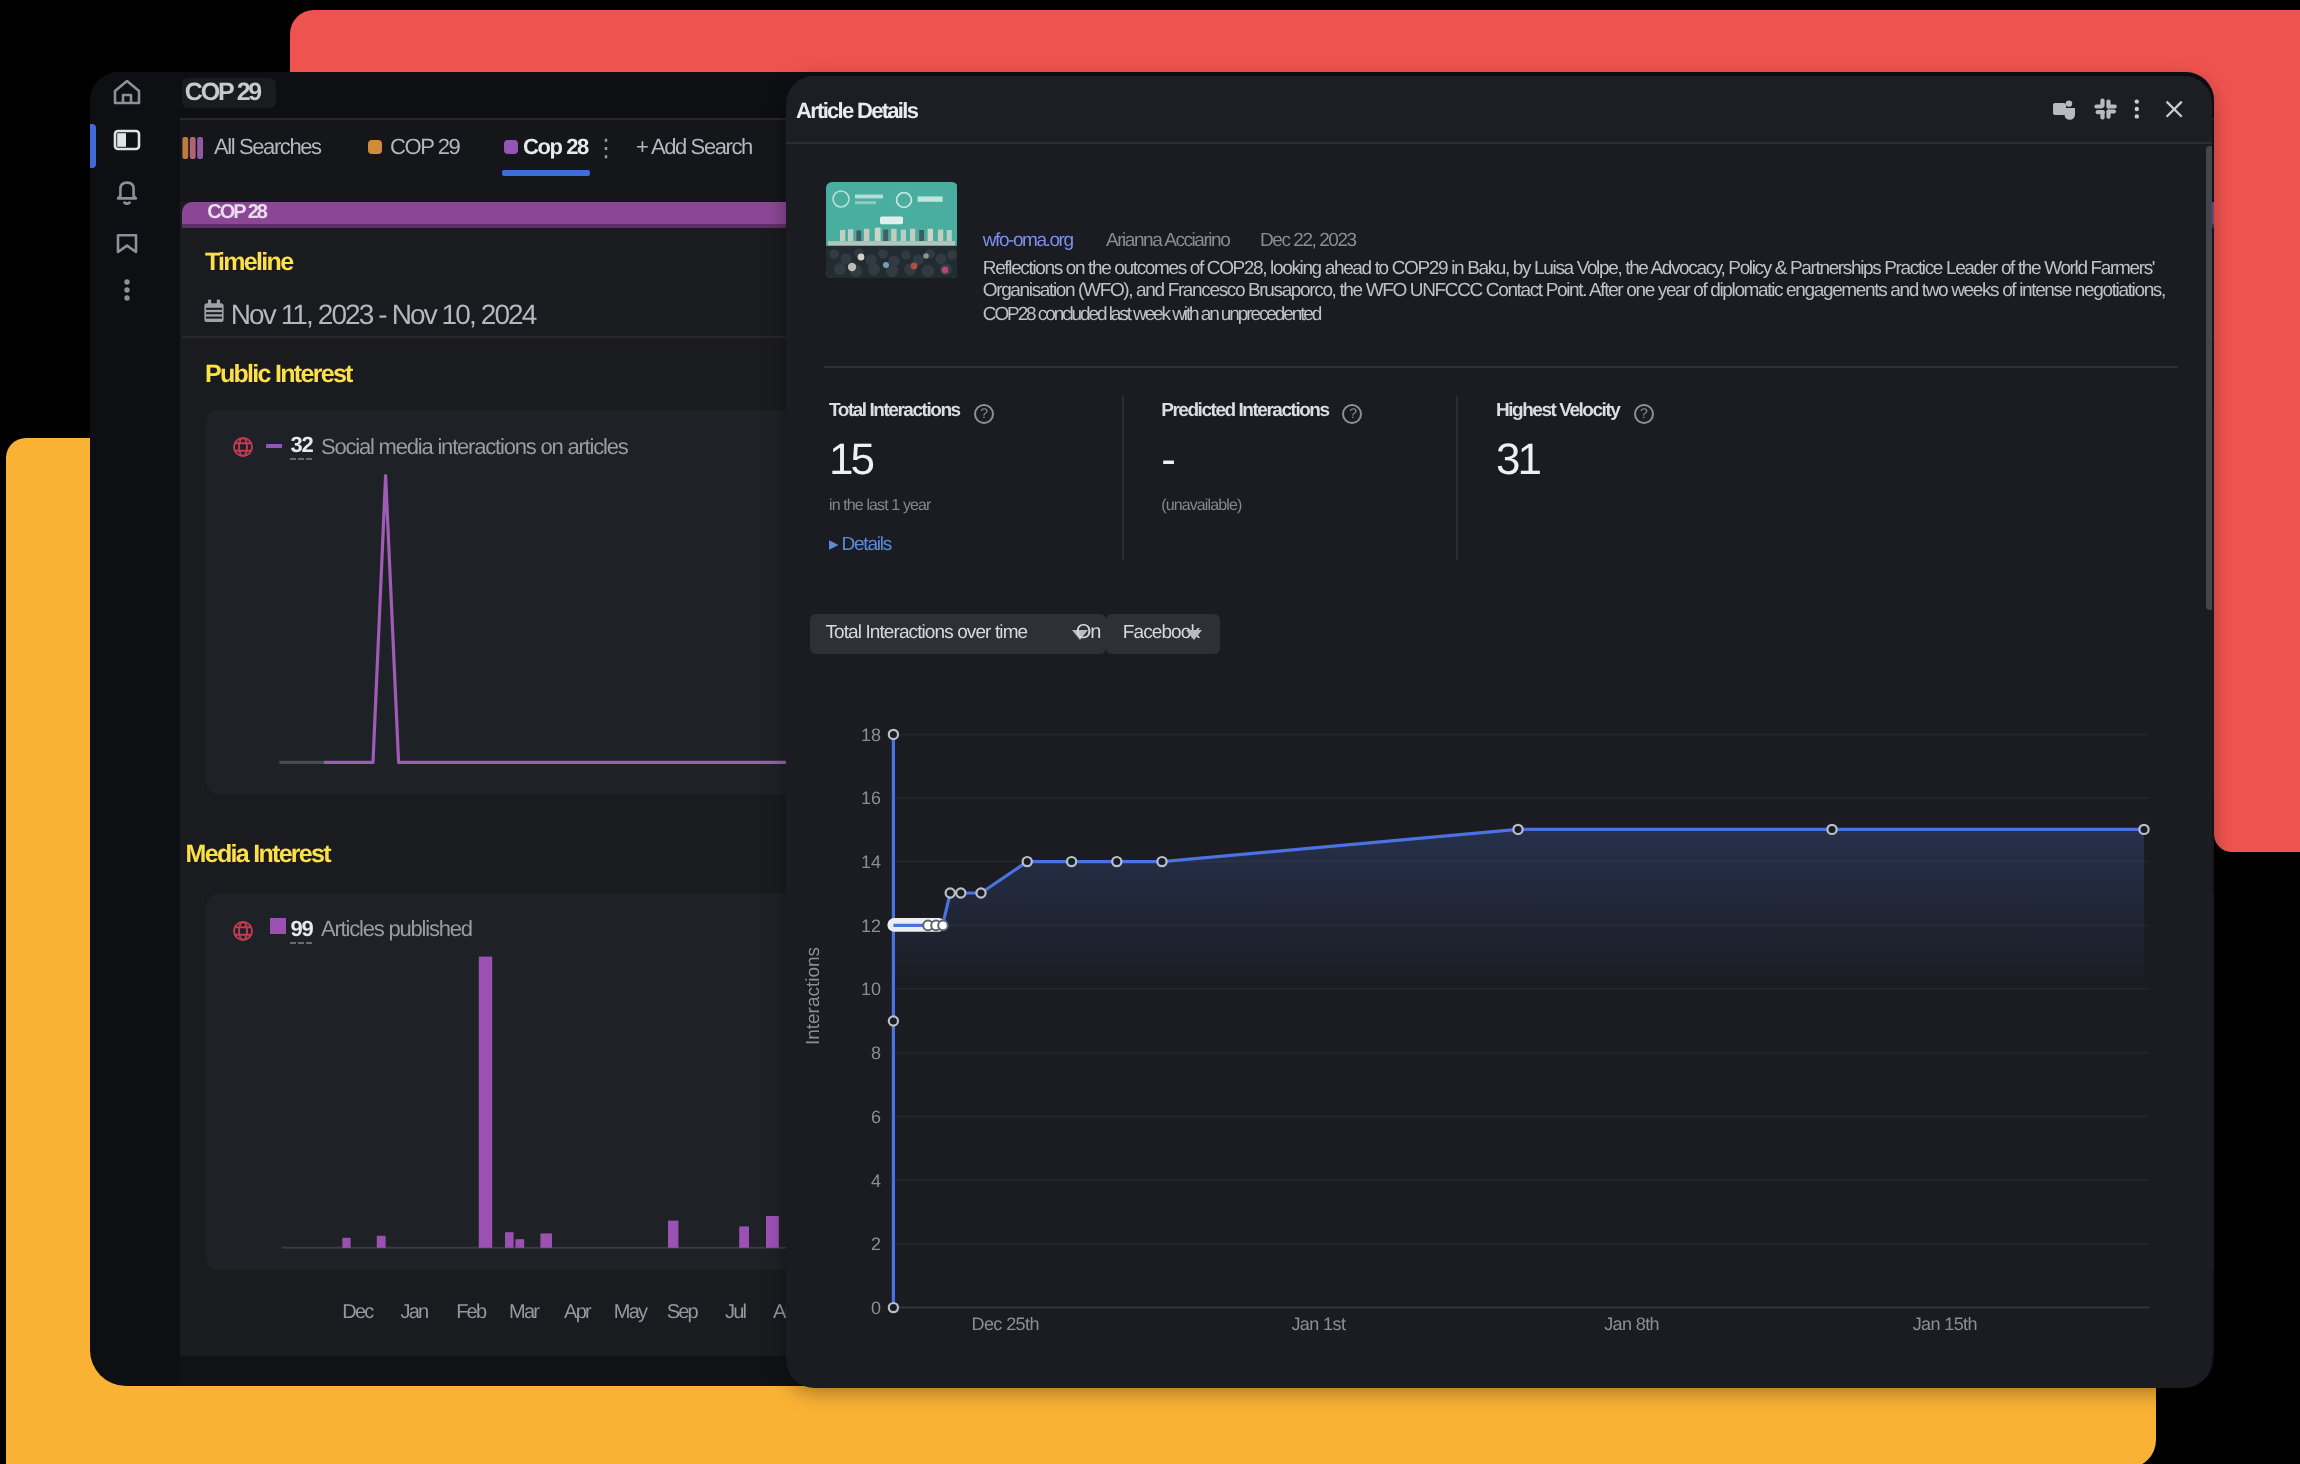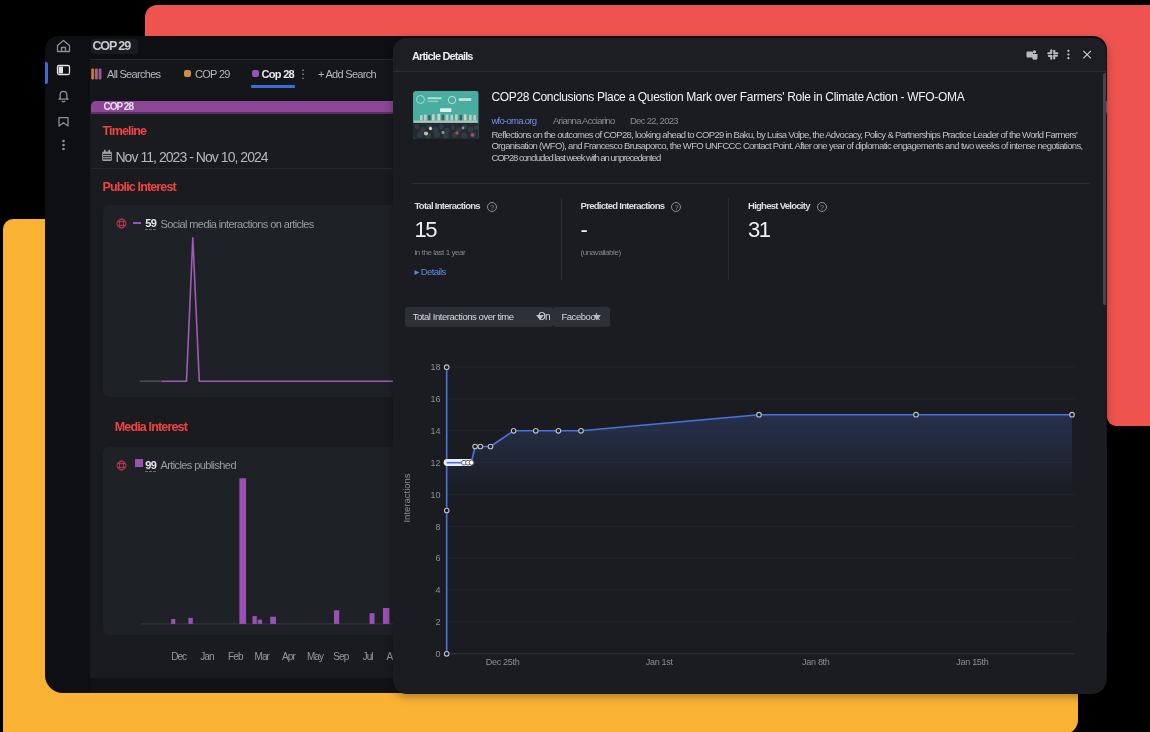--- a/index.html
+++ b/index.html
@@ -85,28 +85,28 @@
       <div class="lp-t" style="left:25.6px;top:113px">Nov 11, 2023 - Nov 10, 2024</div>
       <div class="abs" style="left:0.8px;top:132.6px;right:0;height:1px;background:#26262b"></div>
       <div class="lp-h" style="left:12.7px;top:144.2px">Public Interest</div>
       <div class="card" style="top:169.6px;height:191.6px">
         <svg class="abs globe" viewBox="0 0 12 12" fill="none" stroke="#c23b52" stroke-width="1.05">
           <circle cx="6" cy="6" r="4.9"></circle>
             <ellipse cx="6" cy="6" rx="2.2" ry="4.9"></ellipse>
           <path d="M1.4 4 H10.6 M1.4 8 H10.6"></path>
         </svg>
         <span class="abs" style="left:30.5px;top:16.5px;width:8px;height:2.4px;background:#9355b8"></span>
-        <span class="legnum">59</span>
+        <span class="legnum">32</span>
         <span class="legtxt">Social media interactions on articles</span>
         <svg class="abs" style="left:0;top:28px" width="290" height="163" viewBox="0 0 290 163">
           <path d="M36.7 148.2 H59" stroke="#4a4a4f" stroke-width="1.6" fill="none"></path>
           <path d="M59 148.2 H83.5 L89.8 4.8 L96.3 148.2 H290" stroke="#a05cb5" stroke-width="1.6" fill="none" stroke-linejoin="round"></path>
         </svg>
       </div>
-      <div class="lp-h" style="left:25px;top:384.2px">Media Interest</div>
+      <div class="lp-h" style="left:3px;top:384.2px">Media Interest</div>
       <div class="card" style="top:410.9px;height:188.3px">
         <svg class="abs globe" viewBox="0 0 12 12" fill="none" stroke="#c23b52" stroke-width="1.05">
           <circle cx="6" cy="6" r="4.9"></circle>
             <ellipse cx="6" cy="6" rx="2.2" ry="4.9"></ellipse>
           <path d="M1.4 4 H10.6 M1.4 8 H10.6"></path>
         </svg>
         <span class="abs" style="left:31.7px;top:12px;width:8.5px;height:8.5px;background:#9b51b4"></span>
         <span class="legnum">99</span>
         <span class="legtxt">Articles published</span>
         <svg class="abs" style="left:0;top:28px" width="290" height="155" viewBox="0 0 290 155">
@@ -216,21 +216,20 @@
             <circle cx="51" cy="44.5" r="3.1"></circle>
           <circle cx="60" cy="43.8" r="3"></circle>
         </g>
         <circle cx="17.5" cy="37.5" r="1.7" fill="#e8e3d8" opacity="0.9"></circle>
         <circle cx="13" cy="42.5" r="2.1" fill="#d8d3c6" opacity="0.85"></circle>
         <circle cx="30" cy="41.5" r="1.5" fill="#8fd4e8" opacity="0.7"></circle>
         <circle cx="44" cy="42" r="1.7" fill="#b8543f" opacity="0.9"></circle>
         <circle cx="59.5" cy="44" r="1.7" fill="#c2497e" opacity="0.9"></circle>
         <circle cx="50" cy="37" r="1.4" fill="#cfd2cc" opacity="0.6"></circle>
       </svg>
-      <div id="arttitle">COP28 Conclusions Place a Question Mark over Farmers' Role in Climate Action - WFO-OMA</div>
       <div id="artmeta">
         <span style="color:#7c90e8">wfo-oma.org</span>
         <span style="left:61.6px">Arianna Acciarino</span>
         <span style="left:138.6px">Dec 22, 2023</span>
       </div>
       <div id="artdesc">Reflections on the outcomes of COP28, looking ahead to COP29 in Baku, by Luisa Volpe, the Advocacy, Policy &amp; Partnerships Practice Leader of the World Farmers'<br>Organisation (WFO), and Francesco Brusaporco, the WFO UNFCCC Contact Point. After one year of diplomatic engagements and two weeks of intense negotiations,<br><span style="letter-spacing:-1.05px">COP28 concluded last week with an unprecedented</span></div>
     </div>
     <div class="abs" id="ovstatsline"></div>
     <div class="abs" id="ovstats">
       <div class="statcol" style="left:21.5px">
@@ -349,39 +348,39 @@
   .sq { position:absolute; top:8.5px; width:7px; height:7px; border-radius:2px; }
   .tabdots { position:absolute; left:207.5px; top:5px; font-size:12px; color:#9a9ba0; }
   #tabunderline { left:161.5px; top:23.2px; width:44px; height:2.5px;
     background:#3e6cd9; border-radius:1px; }
   #leftpane { left:44.8px; top:0; right:0; bottom:0; }
   #winfoot { left:44.5px; top:642.2px; right:0; bottom:0; background:#111216; }
   #banner { left:1px; top:65.2px; right:0; height:13px; background:#8b4796;
     border-bottom:2.5px solid #5c2f66; border-radius:5px 0 0 0; }
   #banner span { position:absolute; left:12.8px; top:0.5px; font-size:10px;
     font-weight:600; color:#eadcee; letter-spacing:-1px; }
-  .lp-h { position:absolute; font-size:12.5px; font-weight:700; letter-spacing:-0.85px; color:#ef4444;text-align:right; }
+  .lp-h { position:absolute; font-size:12.5px; font-weight:700; letter-spacing:-0.85px; color:#fde047;text-align:right; }
   .lp-t { position:absolute; font-size:14px; letter-spacing:-0.95px; color:#b5b7bc; }
   .card { position:absolute; left:13.2px; right:0; background:#1e2126;
     border-radius:6px 0 0 6px; }
   .globe { left:12.6px; top:13px; width:11px; height:11px; }
   .card:nth-of-type(2) .globe { top:11.5px; }
   .legnum { position:absolute; left:42.3px; top:12px; font-size:11px; letter-spacing:-0.6px;
     font-weight:700; color:#e8e9ec; border-bottom:1px dashed #6a6b70; }
   .legtxt { position:absolute; left:57.5px; top:12.5px; font-size:11px; letter-spacing:-0.6px; color:#9b9ca2; }
   .months { position:absolute; left:13.2px; top:615.2px; width:320px; height:14px; }
   .months span { position:absolute; font-size:10px; letter-spacing:-0.9px; color:#97989e;
     transform:translateX(-50%); }
 
   
   #overlay { left:393px; top:38px; width:713px; height:656px; background:#1a1c21;
     border-radius:14px; overflow:hidden; box-shadow:0 2px 10px rgba(0,0,0,.35); }
   #ovhead { left:0; top:0; width:100%; height:33.5px; background:#1c1e23;
     border-bottom:1px solid #2b2d32; }
-  #ovtitle { position:absolute; left:19px; top:11.5px; font-size:11px;
+  #ovtitle { position:absolute; left:5px; top:11.5px; font-size:11px;
     letter-spacing:-0.85px; font-weight:700; color:#eaebee; }
   #ovarticle { left:0; top:34.5px; width:100%; height:111px; }
   #arttitle { position:absolute; left:98.4px; top:17px; white-space:nowrap;
     font-size:12px; letter-spacing:-0.32px; font-weight:500; color:#f2f3f5; }
   #artmeta { position:absolute; left:98.4px; top:42.5px; width:560px;
     font-size:9.5px; letter-spacing:-0.72px; color:#8b8c93; }
   #artmeta span { position:absolute; top:0; white-space:nowrap; }
   #artdesc { position:absolute; left:98.4px; top:56.5px; white-space:nowrap;
     font-size:9.5px; letter-spacing:-0.68px; line-height:11.3px; color:#c0c1c6; }
   #ovstats { left:0; top:145.5px; width:100%; height:112.5px; }

